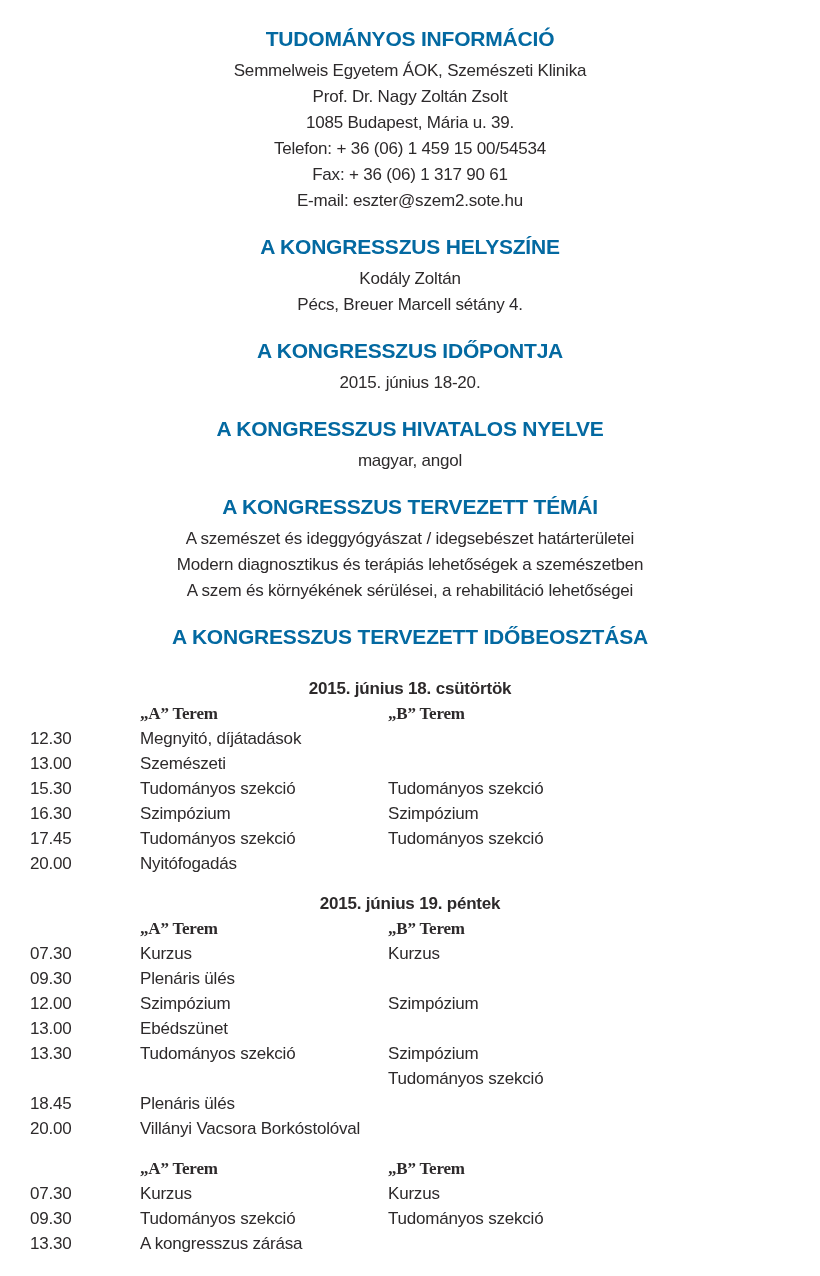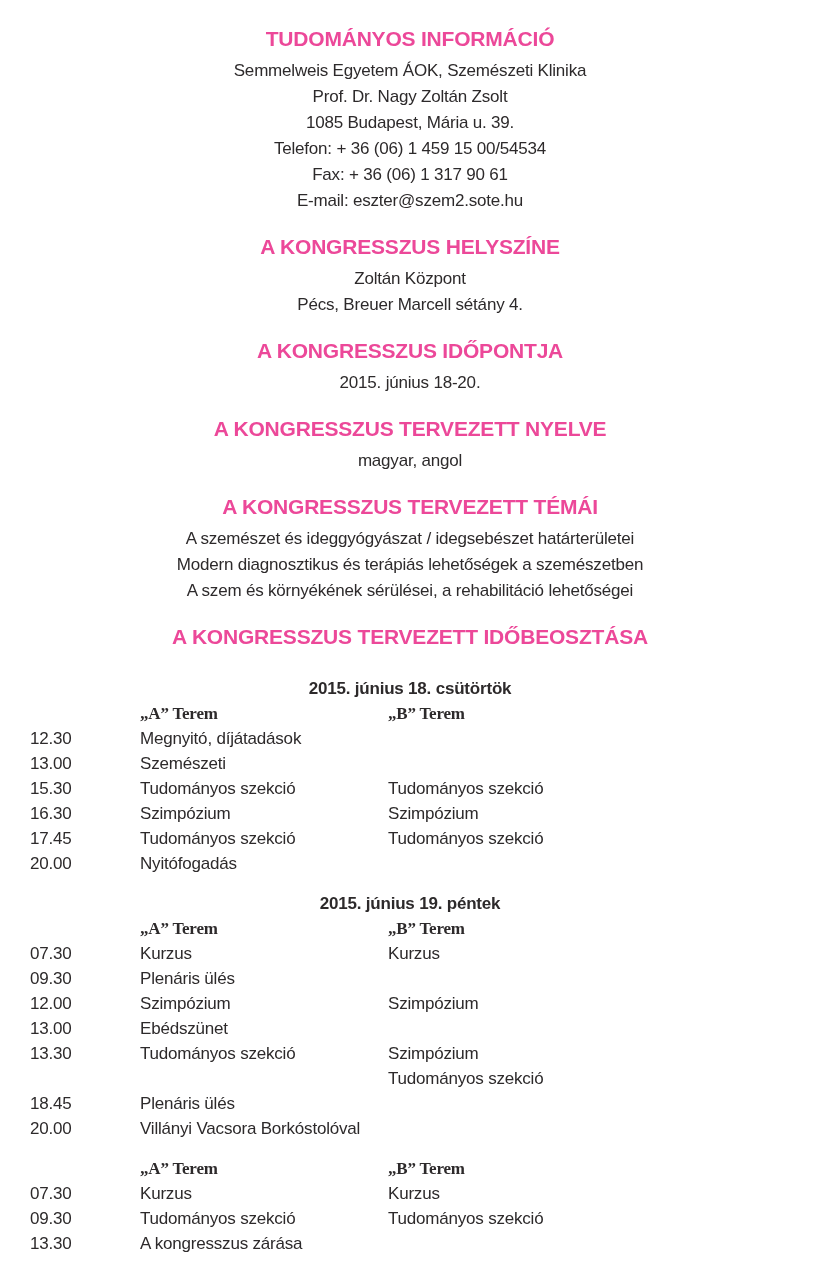--- a/index.html
+++ b/index.html
@@ -14,21 +14,21 @@
     font-family: "Liberation Sans", "DejaVu Sans", sans-serif;
     color: #2d2a2b;
     font-size: 17px;
     letter-spacing: -0.2px;
   }
   .info-section { text-align: center; margin: 0 0 20px 0; }
   .info-section h2, .schedule-heading {
     margin: 0 0 6px 0;
     font-size: 21px;
     font-weight: bold;
-    color: #ec4899;
+    color: #0369a1;
     line-height: 26px;
     letter-spacing: -0.2px;
   }
   .info-section p { margin: 0; line-height: 26px; }
   .schedule { margin-top: 0; }
   .schedule-heading { text-align: center; margin-bottom: 26px !important; }
   .day { margin-bottom: 15px; }
   .day-date { font-weight: bold; line-height: 25px; text-align: center; }
   .row { display: flex; line-height: 25px; }
   .cell-time { width: 110px; flex: 0 0 110px; }
@@ -46,31 +46,31 @@
     <p>Semmelweis Egyetem ÁOK, Szemészeti Klinika</p>
     <p>Prof. Dr. Nagy Zoltán Zsolt</p>
     <p>1085 Budapest, Mária u. 39.</p>
     <p>Telefon: + 36 (06) 1 459 15 00/54534</p>
     <p>Fax: + 36 (06) 1 317 90 61</p>
     <p>E-mail: eszter@szem2.sote.hu</p>
   </section>
 
   <section class="info-section">
     <h2>A KONGRESSZUS HELYSZÍNE</h2>
-    <p>Zoltán Központ</p>
+    <p>Kodály Zoltán</p>
     <p>Pécs, Breuer Marcell sétány 4.</p>
   </section>
 
   <section class="info-section">
     <h2>A KONGRESSZUS IDŐPONTJA</h2>
     <p>2015. június 18-20.</p>
   </section>
 
   <section class="info-section">
-    <h2>A KONGRESSZUS TERVEZETT NYELVE</h2>
+    <h2>A KONGRESSZUS HIVATALOS NYELVE</h2>
     <p>magyar, angol</p>
   </section>
 
   <section class="info-section">
     <h2>A KONGRESSZUS TERVEZETT TÉMÁI</h2>
     <p>A szemészet és ideggyógyászat / idegsebészet határterületei</p>
     <p>Modern diagnosztikus és terápiás lehetőségek a szemészetben</p>
     <p>A szem és környékének sérülései, a rehabilitáció lehetőségei</p>
   </section>
 

